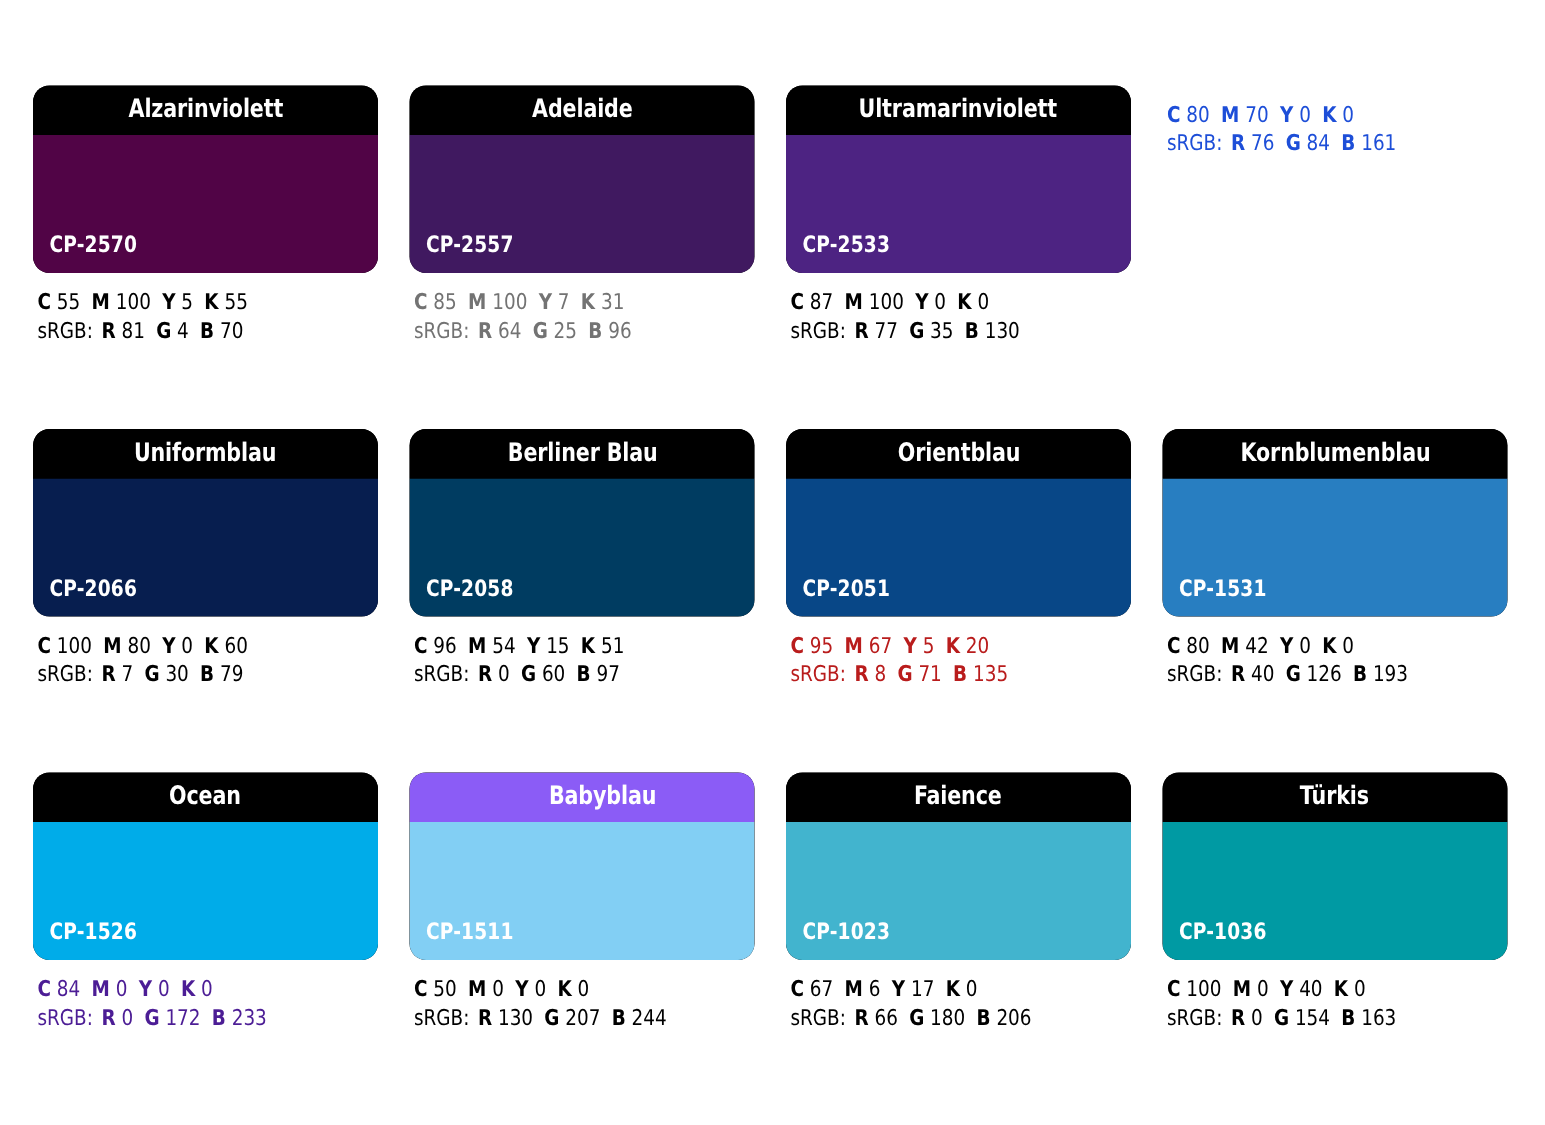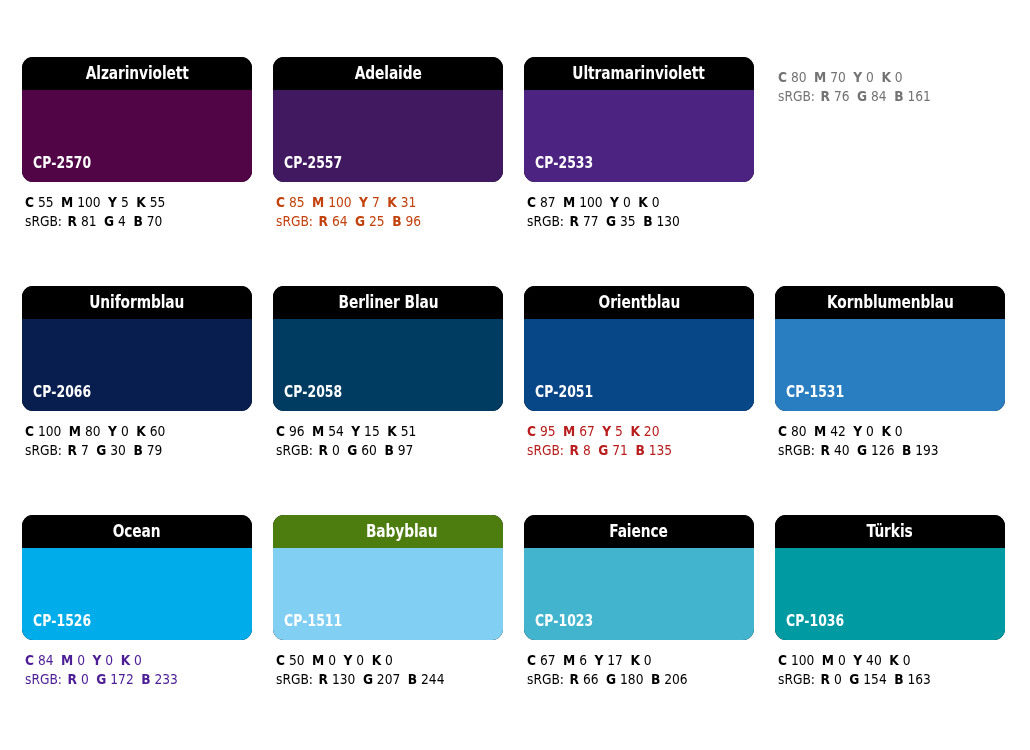--- a/index.html
+++ b/index.html
@@ -146,40 +146,40 @@
         </div>
       </div>
       <div class="swatch-card">
         <div class="chip">
           <div class="chip-color" style="background: rgb(64, 25, 96);"></div>
           <div class="chip-header" style="background: rgb(0, 0, 0);">
             <div class="chip-name" style="color: rgb(255, 255, 255);">Adelaide</div>
           </div>
           <div class="chip-code" style="color: rgb(255, 255, 255);">CP-2557</div>
         </div>
-        <div class="values" style="color: #c2410c;">
+        <div class="values" style="color: #737373;">
           <div class="value-line"><span class="pair"><span class="lbl">C</span> <span class="num">85</span></span><span class="pair"><span class="lbl">M</span> <span class="num">100</span></span><span class="pair"><span class="lbl">Y</span> <span class="num">7</span></span><span class="pair"><span class="lbl">K</span> <span class="num">31</span></span></div>
           <div class="value-line"><span class="prefix">sRGB:</span><span class="pair"><span class="lbl">R</span> <span class="num">64</span></span><span class="pair"><span class="lbl">G</span> <span class="num">25</span></span><span class="pair"><span class="lbl">B</span> <span class="num">96</span></span></div>
         </div>
       </div>
       <div class="swatch-card">
         <div class="chip">
           <div class="chip-color" style="background: rgb(77, 35, 130);"></div>
           <div class="chip-header" style="background: rgb(0, 0, 0);">
             <div class="chip-name" style="color: rgb(255, 255, 255);">Ultramarinviolett</div>
           </div>
           <div class="chip-code" style="color: rgb(255, 255, 255);">CP-2533</div>
         </div>
         <div class="values" style="color: rgb(0, 0, 0);">
           <div class="value-line"><span class="pair"><span class="lbl">C</span> <span class="num">87</span></span><span class="pair"><span class="lbl">M</span> <span class="num">100</span></span><span class="pair"><span class="lbl">Y</span> <span class="num">0</span></span><span class="pair"><span class="lbl">K</span> <span class="num">0</span></span></div>
           <div class="value-line"><span class="prefix">sRGB:</span><span class="pair"><span class="lbl">R</span> <span class="num">77</span></span><span class="pair"><span class="lbl">G</span> <span class="num">35</span></span><span class="pair"><span class="lbl">B</span> <span class="num">130</span></span></div>
         </div>
       </div>
       <div class="swatch-card">
-        <div class="values" style="color: #737373;">
+        <div class="values" style="color: #1d4ed8;">
           <div class="value-line"><span class="pair"><span class="lbl">C</span> <span class="num">80</span></span><span class="pair"><span class="lbl">M</span> <span class="num">70</span></span><span class="pair"><span class="lbl">Y</span> <span class="num">0</span></span><span class="pair"><span class="lbl">K</span> <span class="num">0</span></span></div>
           <div class="value-line"><span class="prefix">sRGB:</span><span class="pair"><span class="lbl">R</span> <span class="num">76</span></span><span class="pair"><span class="lbl">G</span> <span class="num">84</span></span><span class="pair"><span class="lbl">B</span> <span class="num">161</span></span></div>
         </div>
       </div>
       <div class="swatch-card">
         <div class="chip">
           <div class="chip-color" style="background: rgb(7, 30, 79);"></div>
           <div class="chip-header" style="background: rgb(0, 0, 0);">
             <div class="chip-name" style="color: rgb(255, 255, 255);">Uniformblau</div>
           </div>
@@ -238,21 +238,21 @@
           <div class="chip-code" style="color: rgb(255, 255, 255);">CP-1526</div>
         </div>
         <div class="values" style="color: #4c1d95;">
           <div class="value-line"><span class="pair"><span class="lbl">C</span> <span class="num">84</span></span><span class="pair"><span class="lbl">M</span> <span class="num">0</span></span><span class="pair"><span class="lbl">Y</span> <span class="num">0</span></span><span class="pair"><span class="lbl">K</span> <span class="num">0</span></span></div>
           <div class="value-line"><span class="prefix">sRGB:</span><span class="pair"><span class="lbl">R</span> <span class="num">0</span></span><span class="pair"><span class="lbl">G</span> <span class="num">172</span></span><span class="pair"><span class="lbl">B</span> <span class="num">233</span></span></div>
         </div>
       </div>
       <div class="swatch-card">
         <div class="chip">
           <div class="chip-color" style="background: rgb(130, 207, 244);"></div>
-          <div class="chip-header" style="background: #4d7c0f; padding-left: 28px;">
+          <div class="chip-header" style="background: #8b5cf6; padding-left: 28px;">
             <div class="chip-name" style="color: rgb(255, 255, 255);">Babyblau</div>
           </div>
           <div class="chip-code" style="color: rgb(255, 255, 255);">CP-1511</div>
         </div>
         <div class="values" style="color: rgb(0, 0, 0);">
           <div class="value-line"><span class="pair"><span class="lbl">C</span> <span class="num">50</span></span><span class="pair"><span class="lbl">M</span> <span class="num">0</span></span><span class="pair"><span class="lbl">Y</span> <span class="num">0</span></span><span class="pair"><span class="lbl">K</span> <span class="num">0</span></span></div>
           <div class="value-line"><span class="prefix">sRGB:</span><span class="pair"><span class="lbl">R</span> <span class="num">130</span></span><span class="pair"><span class="lbl">G</span> <span class="num">207</span></span><span class="pair"><span class="lbl">B</span> <span class="num">244</span></span></div>
         </div>
       </div>
       <div class="swatch-card">

